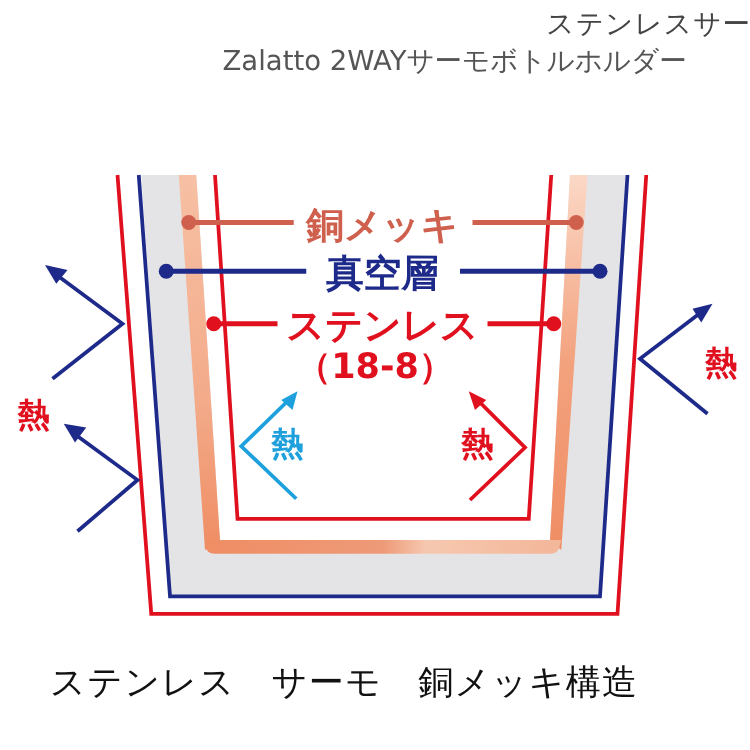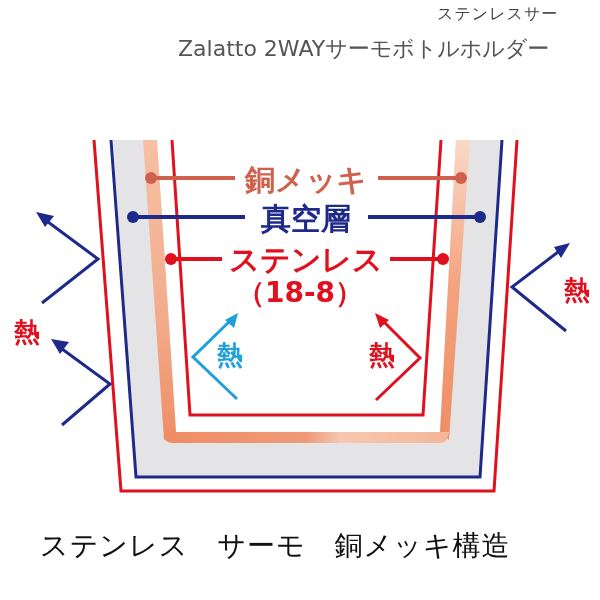--- a/index.html
+++ b/index.html
@@ -1,18 +1,18 @@
 <!DOCTYPE html>
 <html><head>
 <meta charset="utf-8">
 <style>
   html, body { margin: 0; padding: 0; background: #ffffff; }
   body { width: 600px; height: 600px; position: relative; overflow: hidden;
          font-family: "DejaVu Sans", "Liberation Sans", sans-serif; }
-  .header-title { position: absolute; top: 4px; left: 437px; font-size: 16px; color: #444; white-space: nowrap; letter-spacing: 1px; text-align: right; }
+  .header-title { position: absolute; top: 4px; left: 437px; font-size: 22px; color: #444; white-space: nowrap; letter-spacing: 1px; text-align: right; }
   .header-subtitle { position: absolute; top: 34px; left: 178px; font-size: 22px; color: #555; white-space: nowrap; }
   svg.diagram { position: absolute; left: 0; top: 0; }
   .label { font-weight: bold; }
   .caption { position: absolute; top: 527px; left: 40px; font-size: 28px; color: #111; white-space: pre; letter-spacing: 1px; }
 </style>
 </head>
 <body>
 
 <div class="header-title">ステンレスサー</div>
 <div class="header-subtitle">Zalatto 2WAYサーモボトルホルダー</div>

